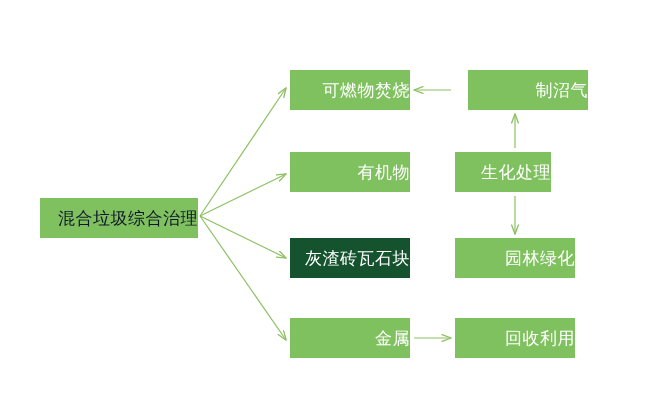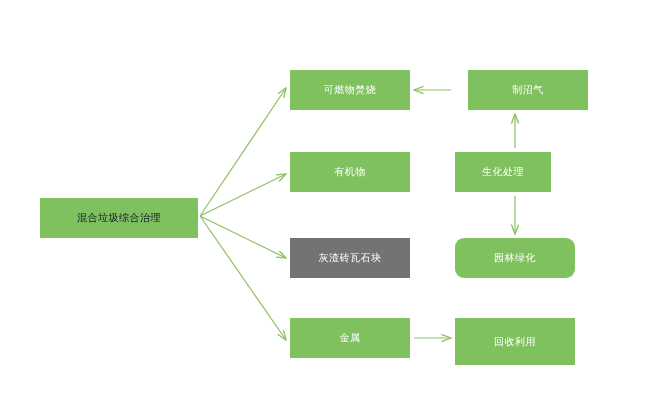--- a/index.html
+++ b/index.html
@@ -27,24 +27,24 @@
     top: 0;
     width: 648px;
     height: 416px;
     pointer-events: none;
   }
   .node {
     position: absolute;
     box-sizing: border-box;
     display: flex;
     align-items: center;
-    justify-content: center;
+    justify-content: flex-end;
     background: #7fc15e;
     color: #ffffff;
-    font-size: 10px;
+    font-size: 17px;
     letter-spacing: 0.5px;
     line-height: 1;
     white-space: nowrap;
     user-select: none;
   }
   .node-label {
     display: block;
   }
 </style>
 </head>
@@ -73,33 +73,33 @@
   <div id="nodes-group">
       <div class="node" style="left: 40px; top: 198px; width: 158px; height: 40px; background: rgb(127, 193, 94); color: #0f172a;">
         <span class="node-label">混合垃圾综合治理</span>
       </div>
       <div class="node" style="left: 290px; top: 70px; width: 120px; height: 40px; background: rgb(127, 193, 94); color: rgb(255, 255, 255);">
         <span class="node-label">可燃物焚烧</span>
       </div>
       <div class="node" style="left: 290px; top: 152px; width: 120px; height: 40px; background: rgb(127, 193, 94); color: rgb(255, 255, 255);">
         <span class="node-label">有机物</span>
       </div>
-      <div class="node" style="left: 290px; top: 238px; width: 120px; height: 40px; background: #737373; color: rgb(255, 255, 255);">
+      <div class="node" style="left: 290px; top: 238px; width: 120px; height: 40px; background: #14532d; color: rgb(255, 255, 255);">
         <span class="node-label">灰渣砖瓦石块</span>
       </div>
       <div class="node" style="left: 290px; top: 318px; width: 120px; height: 40px; background: rgb(127, 193, 94); color: rgb(255, 255, 255);">
         <span class="node-label">金属</span>
       </div>
       <div class="node" style="left: 455px; top: 70px; width: 120px; height: 40px; background: rgb(127, 193, 94); color: rgb(255, 255, 255); margin-left: 13px;">
         <span class="node-label">制沼气</span>
       </div>
       <div class="node" style="left: 455px; top: 152px; width: 96px; height: 40px; background: rgb(127, 193, 94); color: rgb(255, 255, 255);">
         <span class="node-label">生化处理</span>
       </div>
-      <div class="node" style="left: 455px; top: 238px; width: 120px; height: 40px; background: rgb(127, 193, 94); color: rgb(255, 255, 255); border-radius: 9px;">
+      <div class="node" style="left: 455px; top: 238px; width: 120px; height: 40px; background: rgb(127, 193, 94); color: rgb(255, 255, 255);">
         <span class="node-label">园林绿化</span>
       </div>
-      <div class="node" style="left: 455px; top: 318px; width: 120px; height: 47px; background: rgb(127, 193, 94); color: rgb(255, 255, 255);">
+      <div class="node" style="left: 455px; top: 318px; width: 120px; height: 40px; background: rgb(127, 193, 94); color: rgb(255, 255, 255);">
         <span class="node-label">回收利用</span>
       </div>
     </div>
 
 </div>
 
 </body></html>

